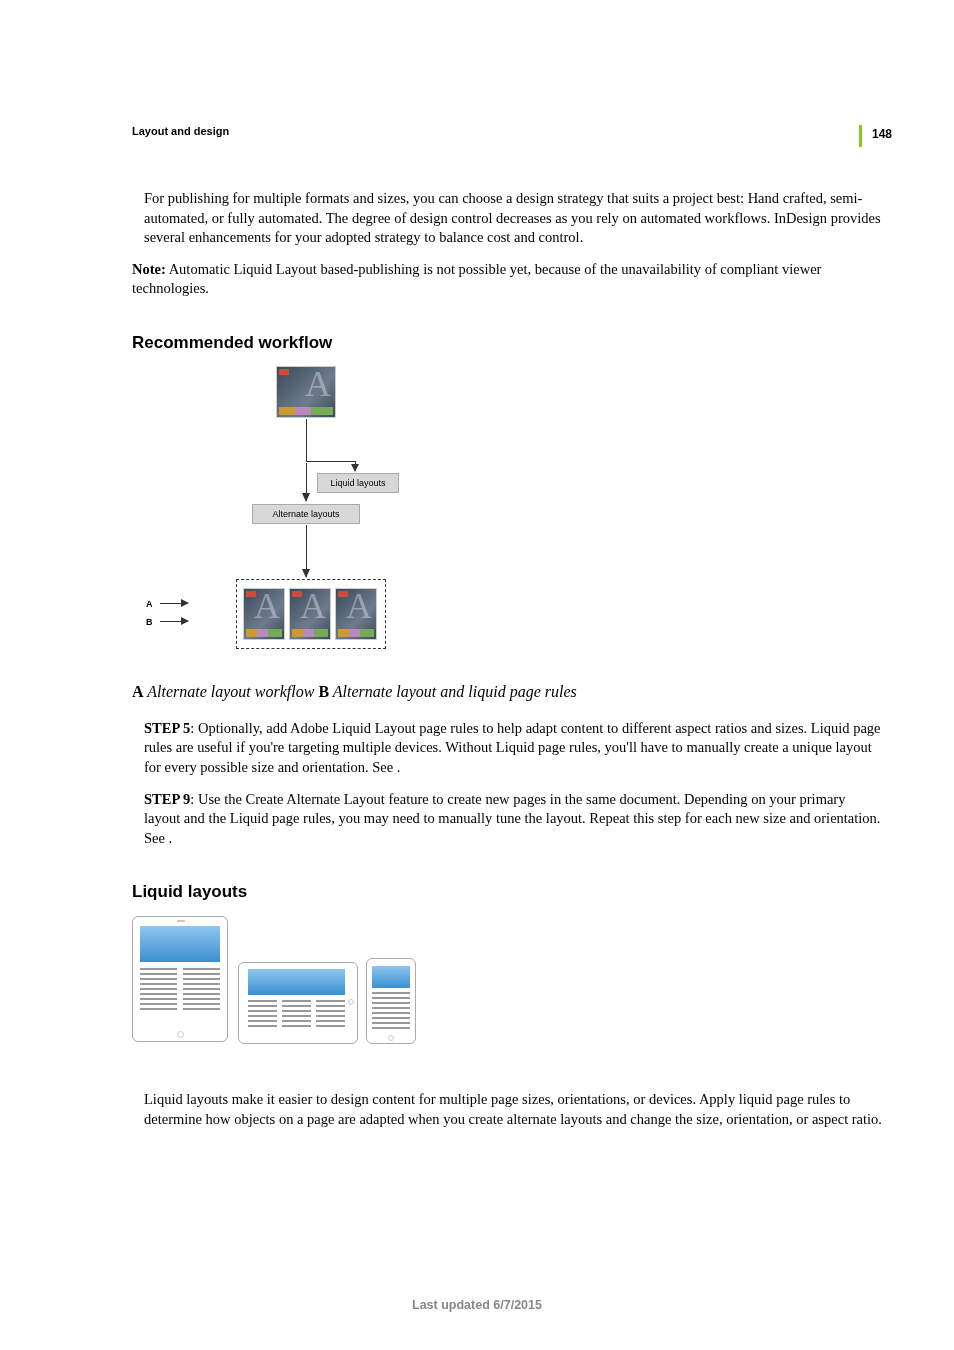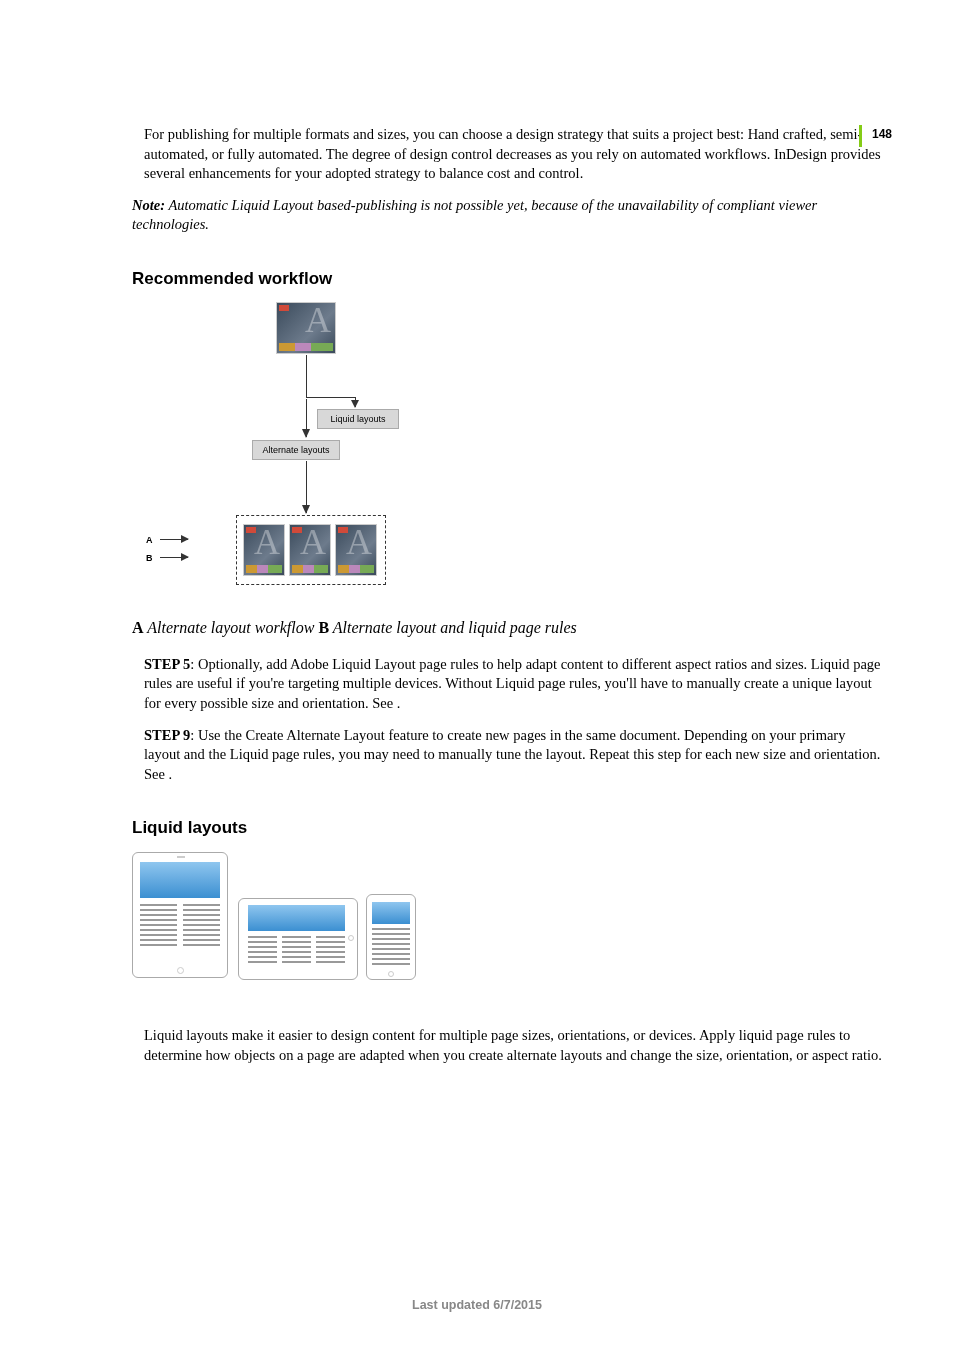--- a/index.html
+++ b/index.html
@@ -32,21 +32,20 @@
     margin-bottom: 52px;
   }
   p.body {
     font-size: 14.5px;
     line-height: 1.35;
     margin-bottom: 12px;
     margin-left: 12px;
   }
   p.note {
     font-size: 14.5px;
-    font-style: italic;
     line-height: 1.35;
     margin-bottom: 0;
   }
   p.note .note-label {
     font-weight: bold;
   }
   h2 {
     font-family: "Myriad Pro", Arial, sans-serif;
     font-weight: bold;
     font-size: 17px;
@@ -181,20 +180,21 @@
 </style>
 </head>
 <body>
 
 <div class="page">
 
   <div class="pagenum-wrap">
     <span>148</span>
   </div>
 
+  <div class="section-header">Layout and design</div>
 
   <p class="body">For publishing for multiple formats and sizes, you can choose a design strategy that suits a project best: Hand crafted, semi-automated, or fully automated. The degree of design control decreases as you rely on automated workflows. InDesign provides several enhancements for your adopted strategy to balance cost and control.</p>
 
   <p class="note">
     <span class="note-label">Note:</span><span> Automatic Liquid Layout based-publishing is not possible yet, because of the unavailability of compliant viewer technologies.</span>
   </p>
 
   <h2>Recommended workflow</h2>
 
   <div class="fig1">
@@ -208,21 +208,21 @@
     <div style="position:absolute; top:94px; left:223px; width:1px; height:10px; background:#333;">
         <div style="position:absolute;bottom:-1px;left:-4px;width:0;height:0;border-left:4px solid transparent;border-right:4px solid transparent;border-top:8px solid #333;"></div>
       </div>
 
     <div class="btn" style="top:106px; left:185px; width:82px;">Liquid layouts</div>
 
     <div class="arrow-v" style="top:96px; height:38px; left:174px;">
         <div class="head"></div>
       </div>
 
-    <div class="btn" style="top:137px; left:120px; width:88px;">Alternate layouts</div>
+    <div class="btn" style="top:137px; left:120px; width:108px;">Alternate layouts</div>
 
     <div class="arrow-v" style="top:158px; height:52px; left:174px;">
         <div class="head"></div>
       </div>
 
     <div class="dashbox" style="top:212px; left:104px; width:150px; height:70px;"></div>
 
     <div class="thumb" style="top:222px; left:112px; width:40px; height:50px;">
         <div class="stripe"></div>
       </div>

